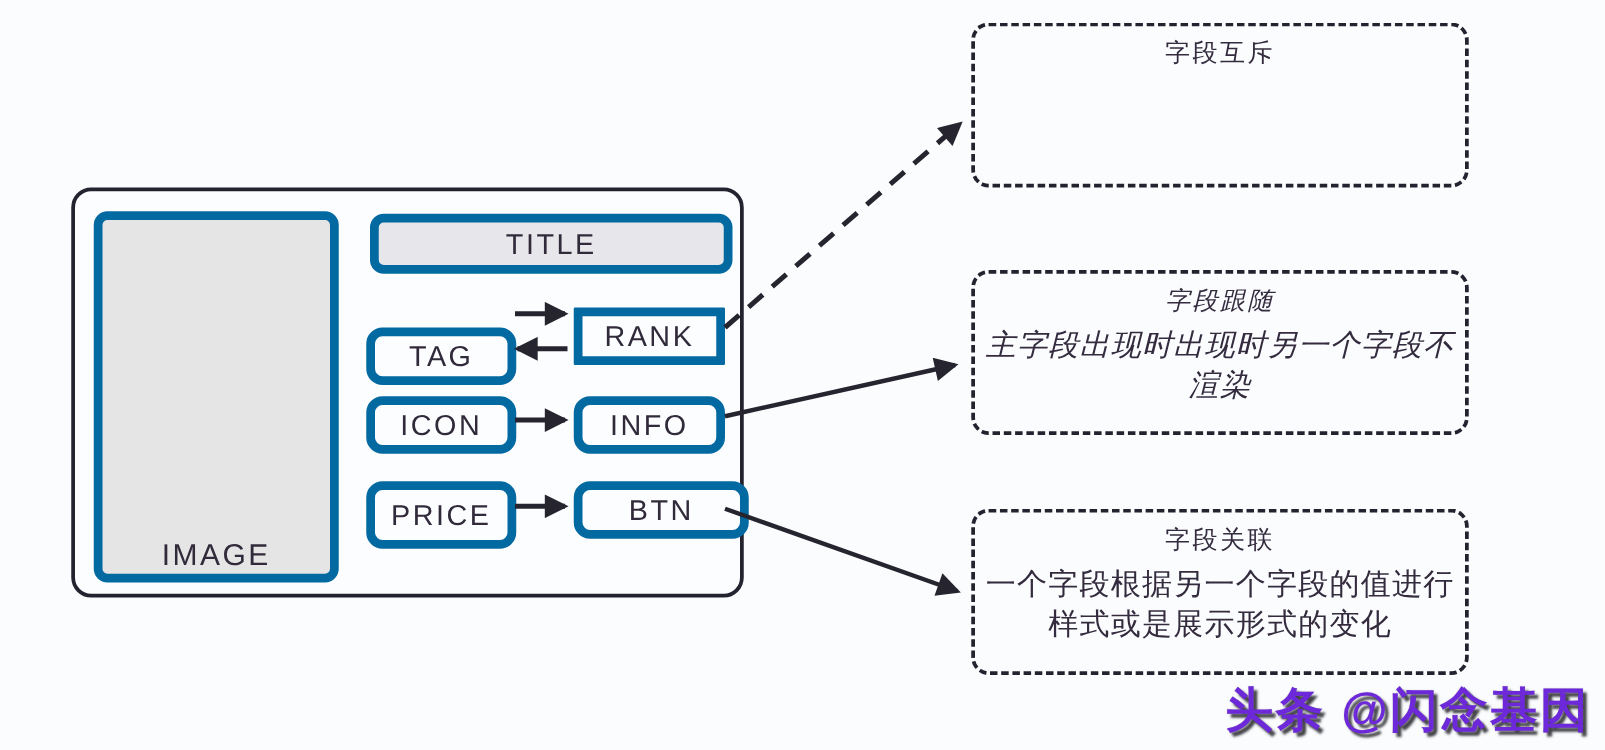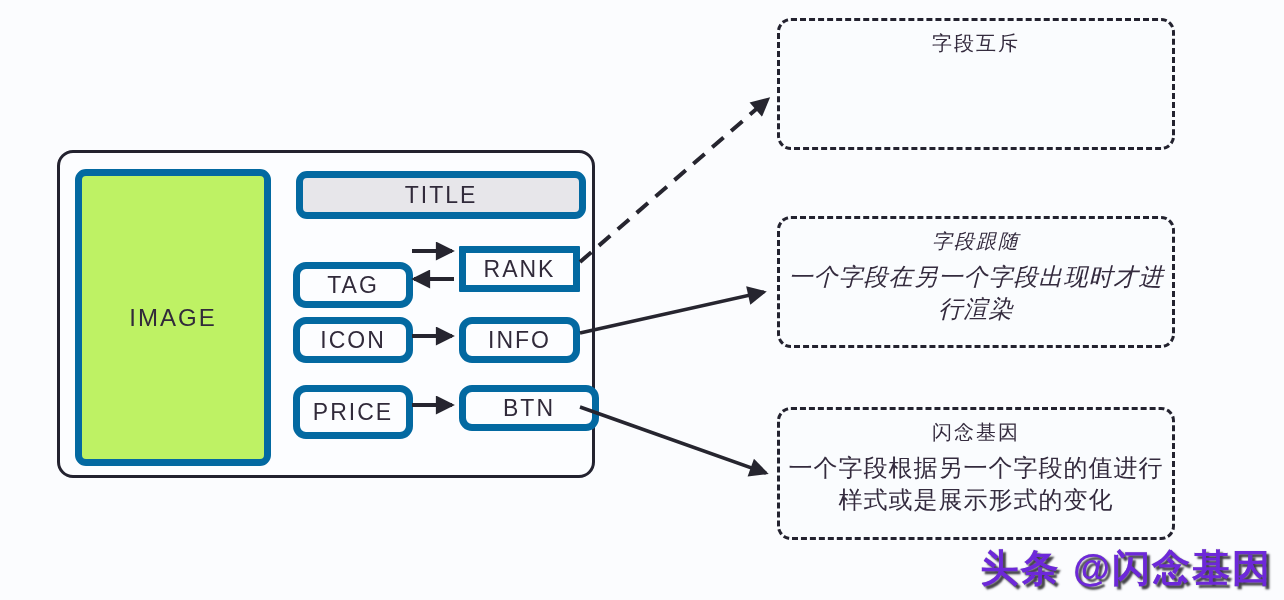--- a/index.html
+++ b/index.html
@@ -27,21 +27,21 @@
     border-radius: 11px;
     background: #fcfdff;
     display: flex;
     align-items: center;
     justify-content: center;
     color: #312a3a;
     font-size: 23px;
     letter-spacing: 2px;
     font-weight: 400;
   }
-  .image-box   { left: 15px;  top: 16px;  width: 196px; height: 297px; background: #bef264; font-size: 24px; }
+  .image-box   { left: 15px;  top: 16px;  width: 196px; height: 297px; background: #e5e5e5; font-size: 24px; align-items: flex-end; }
   .title-box   { left: 236px; top: 18px;  width: 290px; height: 48px;  background: #e7e6ea; }
   .tag-box     { left: 233px; top: 93px;  width: 120px; height: 46px;  border-radius: 13px; margin-top: 16px; }
   .rank-box    { left: 399px; top: 93px;  width: 121px; height: 46px;  border-radius: 1px; }
   .icon-box    { left: 233px; top: 164px; width: 120px; height: 46px;  border-radius: 13px; }
   .info-box    { left: 399px; top: 164px; width: 121px; height: 46px;  border-radius: 13px; }
   .price-box   { left: 233px; top: 232px; width: 120px; height: 54px;  border-radius: 13px; }
   .btn-box     { left: 399px; top: 232px; width: 140px; height: 46px;  border-radius: 13px; }
 
   
   .note-box {
@@ -120,24 +120,24 @@
     <div class="inner-box btn-box">
       <span>BTN</span>
     </div>
   </div>
 
   <div class="note-box note-mutex">
     <div class="note-title">字段互斥</div>
   </div>
   <div class="note-box note-follow">
     <div class="note-title">字段跟随</div>
-    <div class="note-body">一个字段在另一个字段出现时才进行渲染</div>
+    <div class="note-body">主字段出现时出现时另一个字段不渲染</div>
   </div>
   <div class="note-box note-linkage">
-    <div class="note-title">闪念基因</div>
+    <div class="note-title">字段关联</div>
     <div class="note-body">一个字段根据另一个字段的值进行样式或是展示形式的变化</div>
   </div>
 
   <svg class="arrow-layer" viewBox="0 0 1284 600">
     <defs>
       <marker id="ah" viewBox="0 0 10 10" refX="8.5" refY="5" markerWidth="24" markerHeight="19" orient="auto" markerUnits="userSpaceOnUse">
         <path d="M0,0 L10,5 L0,10 Z" fill="#26252f"></path>
       </marker>
     </defs>
     <line x1="412" y1="251" x2="452" y2="251" stroke-width="4" marker-end="url(#ah)"></line>

